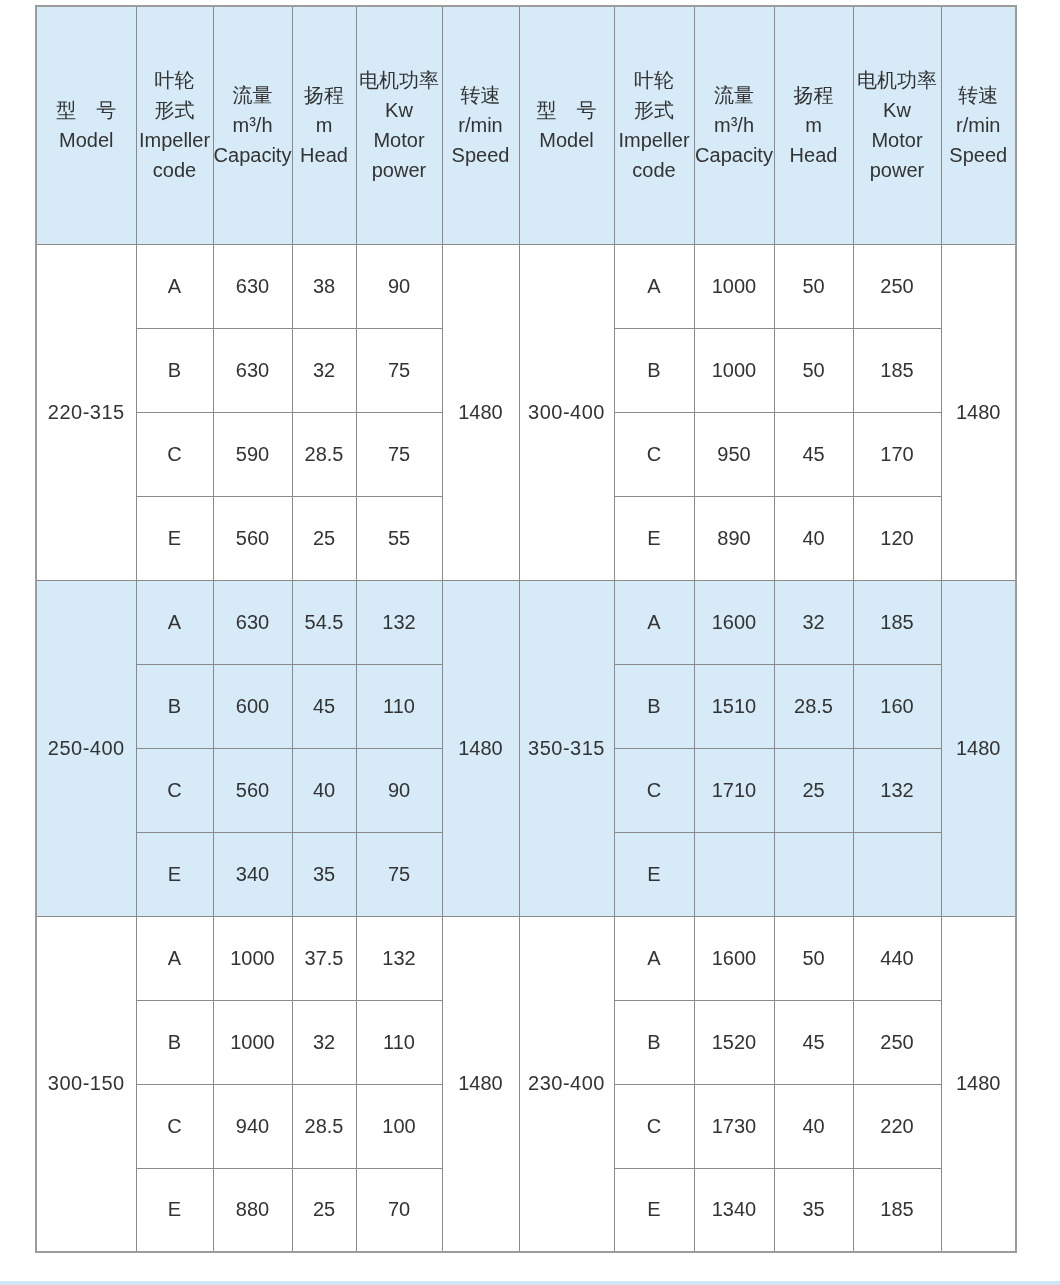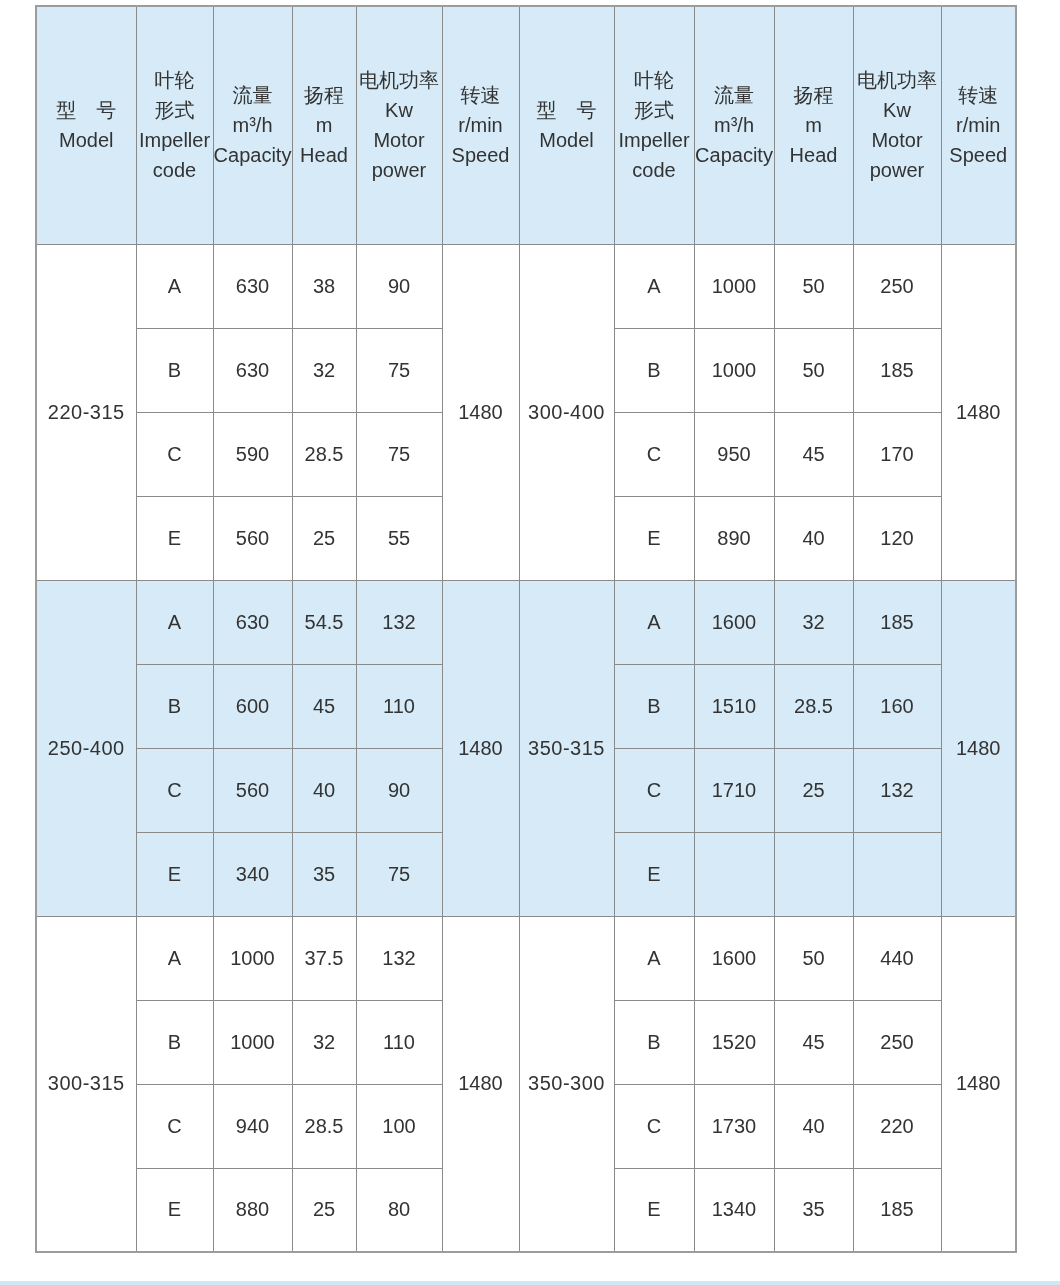--- a/index.html
+++ b/index.html
@@ -211,27 +211,27 @@
       <td>340</td>
       <td>35</td>
       <td>75</td>
       <td>E</td>
       <td></td>
       <td></td>
       <td></td>
     </tr>
 
     <tr>
-      <td rowspan="4" class="model-cell">300-315</td>
+      <td rowspan="4" class="model-cell">300-150</td>
       <td>A</td>
       <td>1000</td>
       <td>37.5</td>
       <td>132</td>
       <td rowspan="4">1480</td>
-      <td rowspan="4" class="model-cell">350-300</td>
+      <td rowspan="4" class="model-cell">230-400</td>
       <td>A</td>
       <td>1600</td>
       <td>50</td>
       <td>440</td>
       <td rowspan="4">1480</td>
     </tr>
     <tr>
       <td>B</td>
       <td>1000</td>
       <td>32</td>
@@ -248,21 +248,21 @@
       <td>100</td>
       <td>C</td>
       <td>1730</td>
       <td>40</td>
       <td>220</td>
     </tr>
     <tr>
       <td>E</td>
       <td>880</td>
       <td>25</td>
-      <td>80</td>
+      <td>70</td>
       <td>E</td>
       <td>1340</td>
       <td>35</td>
       <td>185</td>
     </tr>
 
   </tbody>
 </table>
 
 <div class="bottom-strip"></div>

